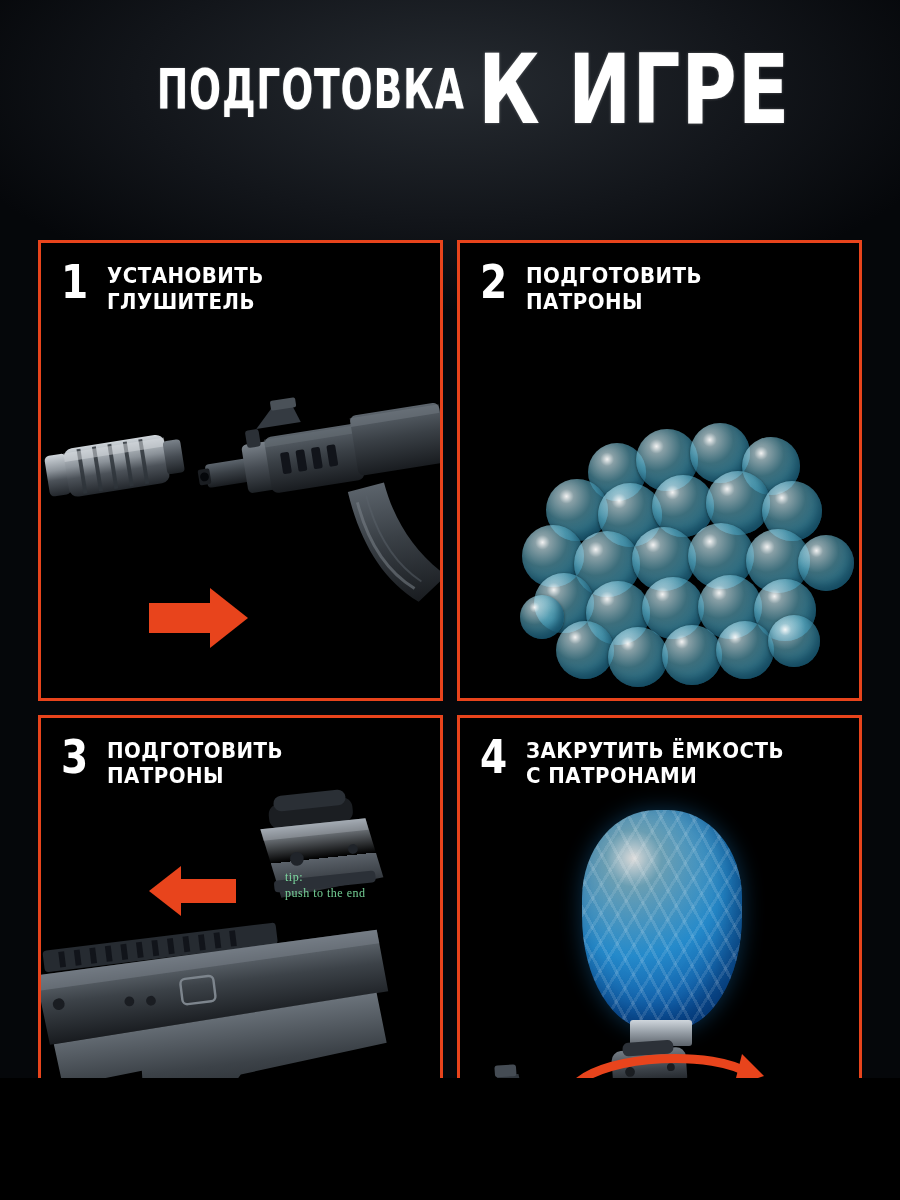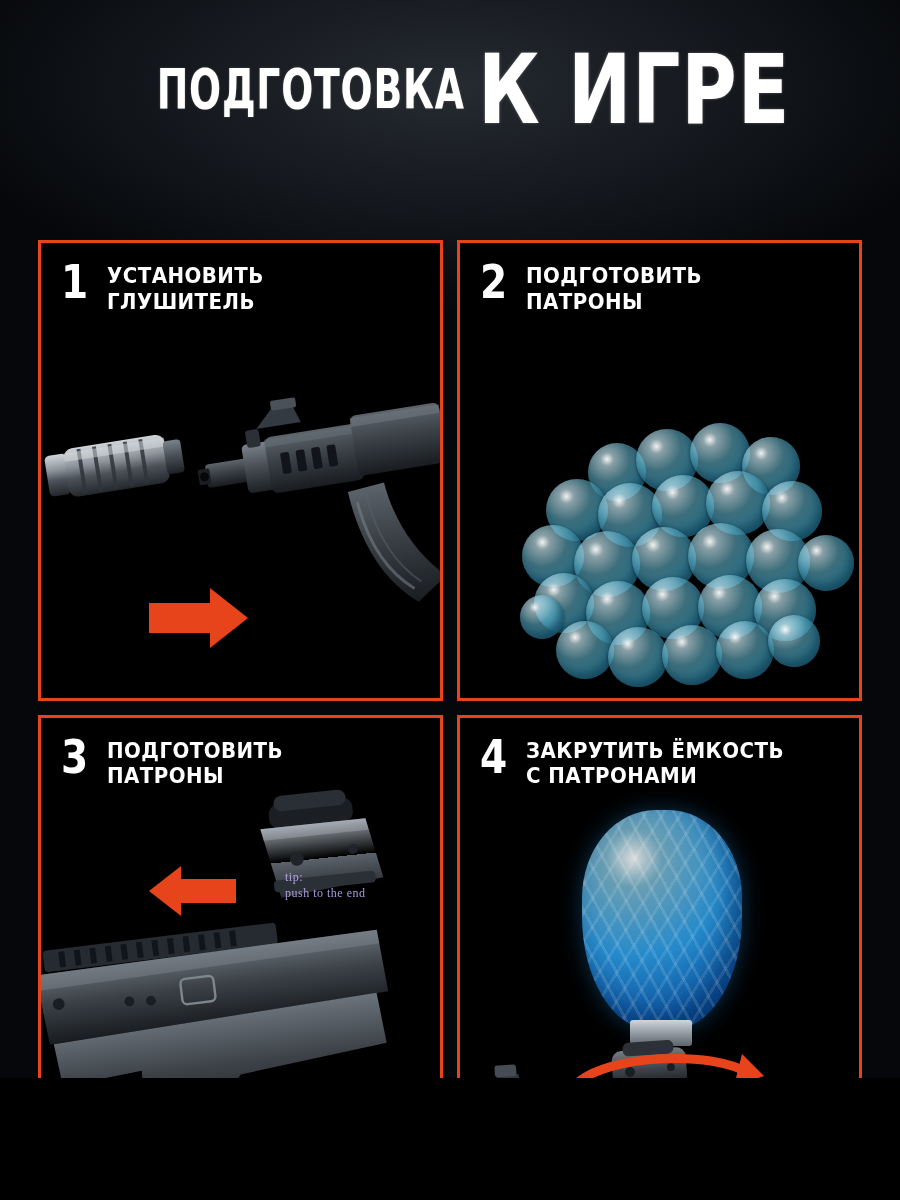--- a/index.html
+++ b/index.html
@@ -170,21 +170,21 @@
   }
   .jar-cap {
     position: absolute;
     background: linear-gradient(180deg, #cfd6dc 0%, #8d959d 40%, #5a6views 100%);
     background: linear-gradient(180deg, #cfd6dc 0%, #99a1a9 45%, #5c636b 100%);
     border-radius: 3px;
   }
   .rotate-arrow { position: absolute; z-index: 6; }
   .caption-faint {
     position: absolute;
-    color: #c4b5fd;
+    color: #86efac;
     font-family: "Liberation Serif", serif;
     font-size: 12px;
     letter-spacing: .5px;
     opacity: .85;
     z-index: 6;
   }
 </style>
 </head>
 <body>
 

